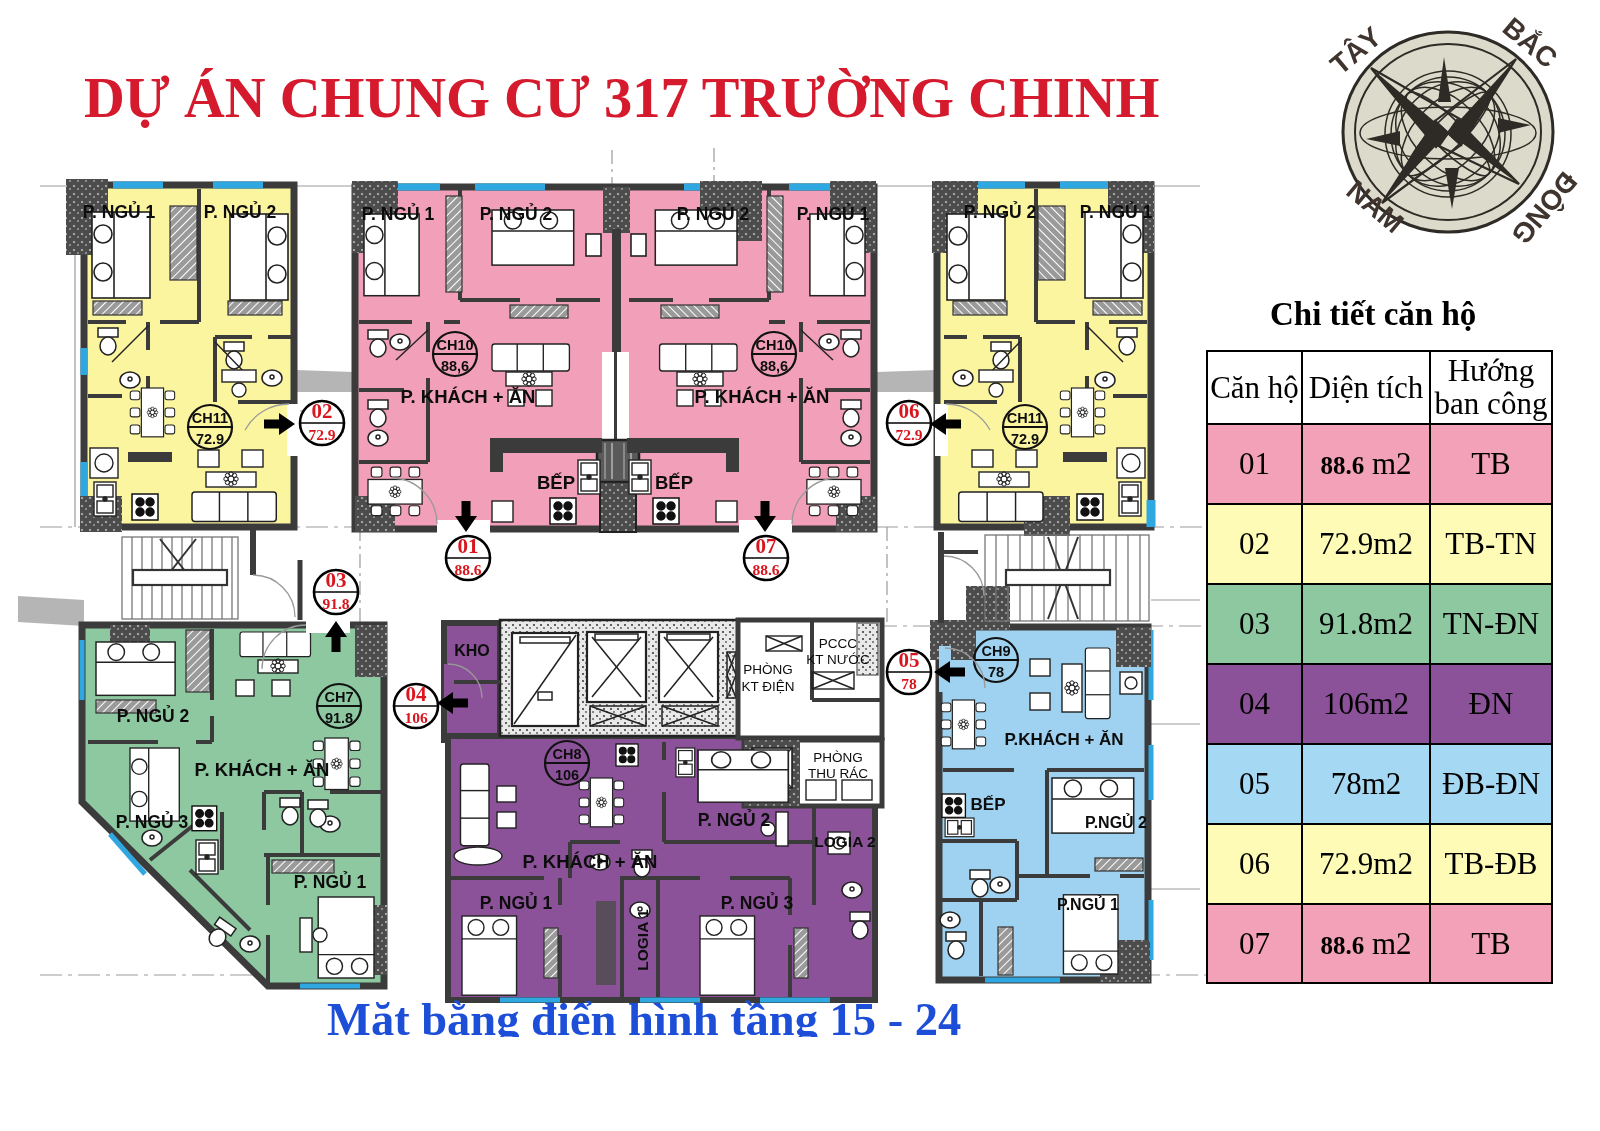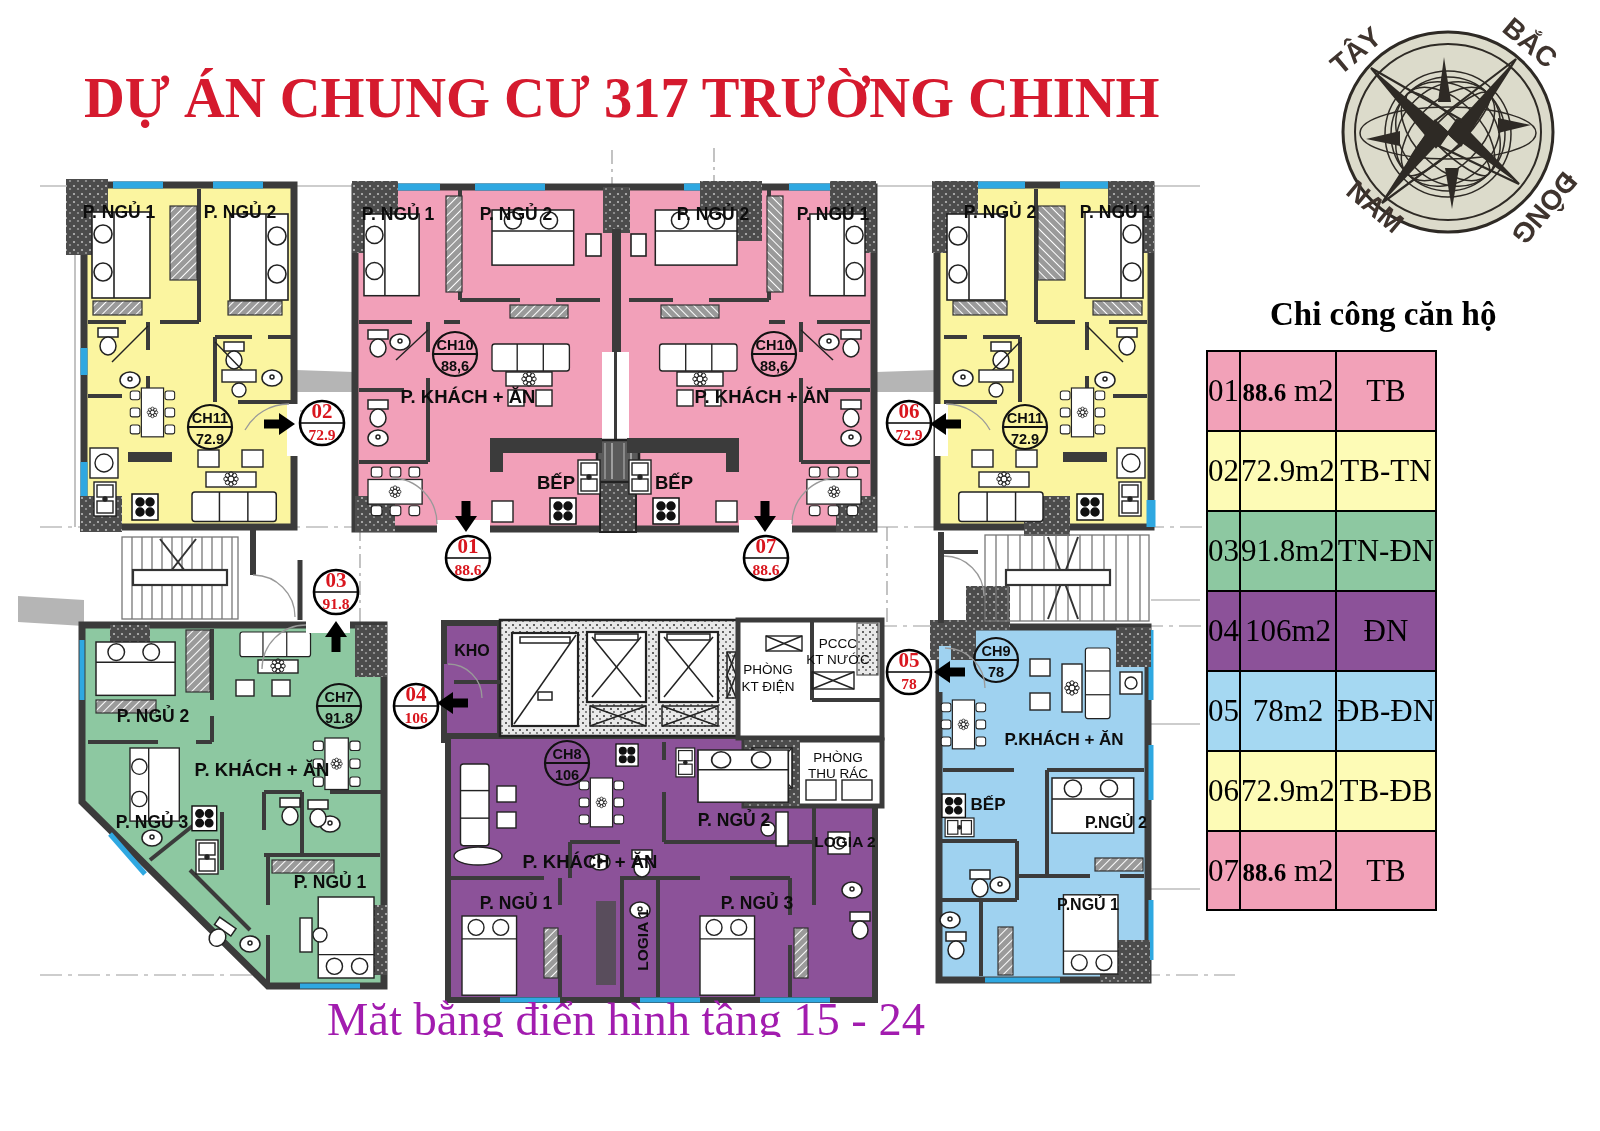--- a/index.html
+++ b/index.html
@@ -1,17 +1,17 @@
 <!DOCTYPE html>
 <html><head><meta charset="utf-8">
 <style>
 html,body{margin:0;padding:0;background:#fff;}
 #page{position:relative;width:1600px;height:1037px;background:#fff;overflow:hidden;font-family:"Liberation Sans",sans-serif;}
 #title{position:absolute;left:84px;top:66px;color:#d51a2e;font-family:"Liberation Serif",serif;font-weight:bold;font-size:56.5px;letter-spacing:0px;white-space:nowrap;}
-#caption{position:absolute;left:327px;top:993px;color:#a21caf;font-family:"Liberation Serif",serif;font-weight:normal;font-size:46.5px;white-space:nowrap;}
+#caption{position:absolute;left:327px;top:993px;color:#1d4ed8;font-family:"Liberation Serif",serif;font-weight:bold;font-size:46.5px;white-space:nowrap;}
 #tblhead{position:absolute;left:1270px;top:296px;color:#000;font-family:"Liberation Serif",serif;font-weight:bold;font-size:33px;}
 table.info{position:absolute;left:1206px;top:350px;border-collapse:collapse;font-family:"Liberation Serif",serif;font-size:31px;color:#000;text-align:center;}
 table.info td{border:2px solid #000;padding:0;}
 </style></head>
 <body>
 <div id="page">
 <div id="title">DỰ ÁN CHUNG CƯ 317 TRƯỜNG CHINH</div>
 <svg id="plan" width="1600" height="1131" viewBox="0 0 1600 1131" style="position:absolute;left:0;top:0;" fill="none" stroke-linecap="butt">
 
 <defs>
@@ -662,20 +662,25 @@
 </g>
 <g font-family="'Liberation Sans',sans-serif" font-weight="bold" font-size="28" fill="#3f342e" text-anchor="middle">
  <text x="1362" y="58" transform="rotate(-40 1362 58)">TÂY</text>
  <text x="1524" y="50" transform="rotate(40 1524 50)">BẮC</text>
  <text x="1369" y="214" transform="rotate(40 1369 214)">NAM</text>
  <text x="1537" y="202" transform="rotate(130 1537 202)">ĐÔNG</text>
 </g>
 </svg>
 <table class="info" cellspacing="0">
 <tbody>
+        <tr style="height:73px;background:#fff;">
+ <td style="width:93px;">Căn hộ</td>
+          <td style="width:126px;">Diện tích</td>
+          <td style="width:120px;line-height:1.05;">Hướng<br>ban công</td>
+</tr>
 <tr style="height:80px;background:#f2a1b8;">
           <td>01</td>
           <td><b style="font-size:25px;">88.6</b> m2</td>
           <td>TB</td>
         </tr>
 <tr style="height:80px;background:#fdfbb6;">
           <td>02</td>
           <td>72.9m2</td>
           <td>TB-TN</td>
         </tr>
@@ -699,14 +704,14 @@
           <td>72.9m2</td>
           <td>TB-ĐB</td>
         </tr>
 <tr style="height:79px;background:#f2a1b8;">
           <td>07</td>
           <td><b style="font-size:25px;">88.6</b> m2</td>
           <td>TB</td>
         </tr>
 </tbody>
     </table>
-<div id="tblhead">Chi công căn hộ</div>
+<div id="tblhead">Chi tiết căn hộ</div>
 <div id="caption">Mặt bằng điển hình tầng 15 - 24</div>
 </div>
 </body></html>

